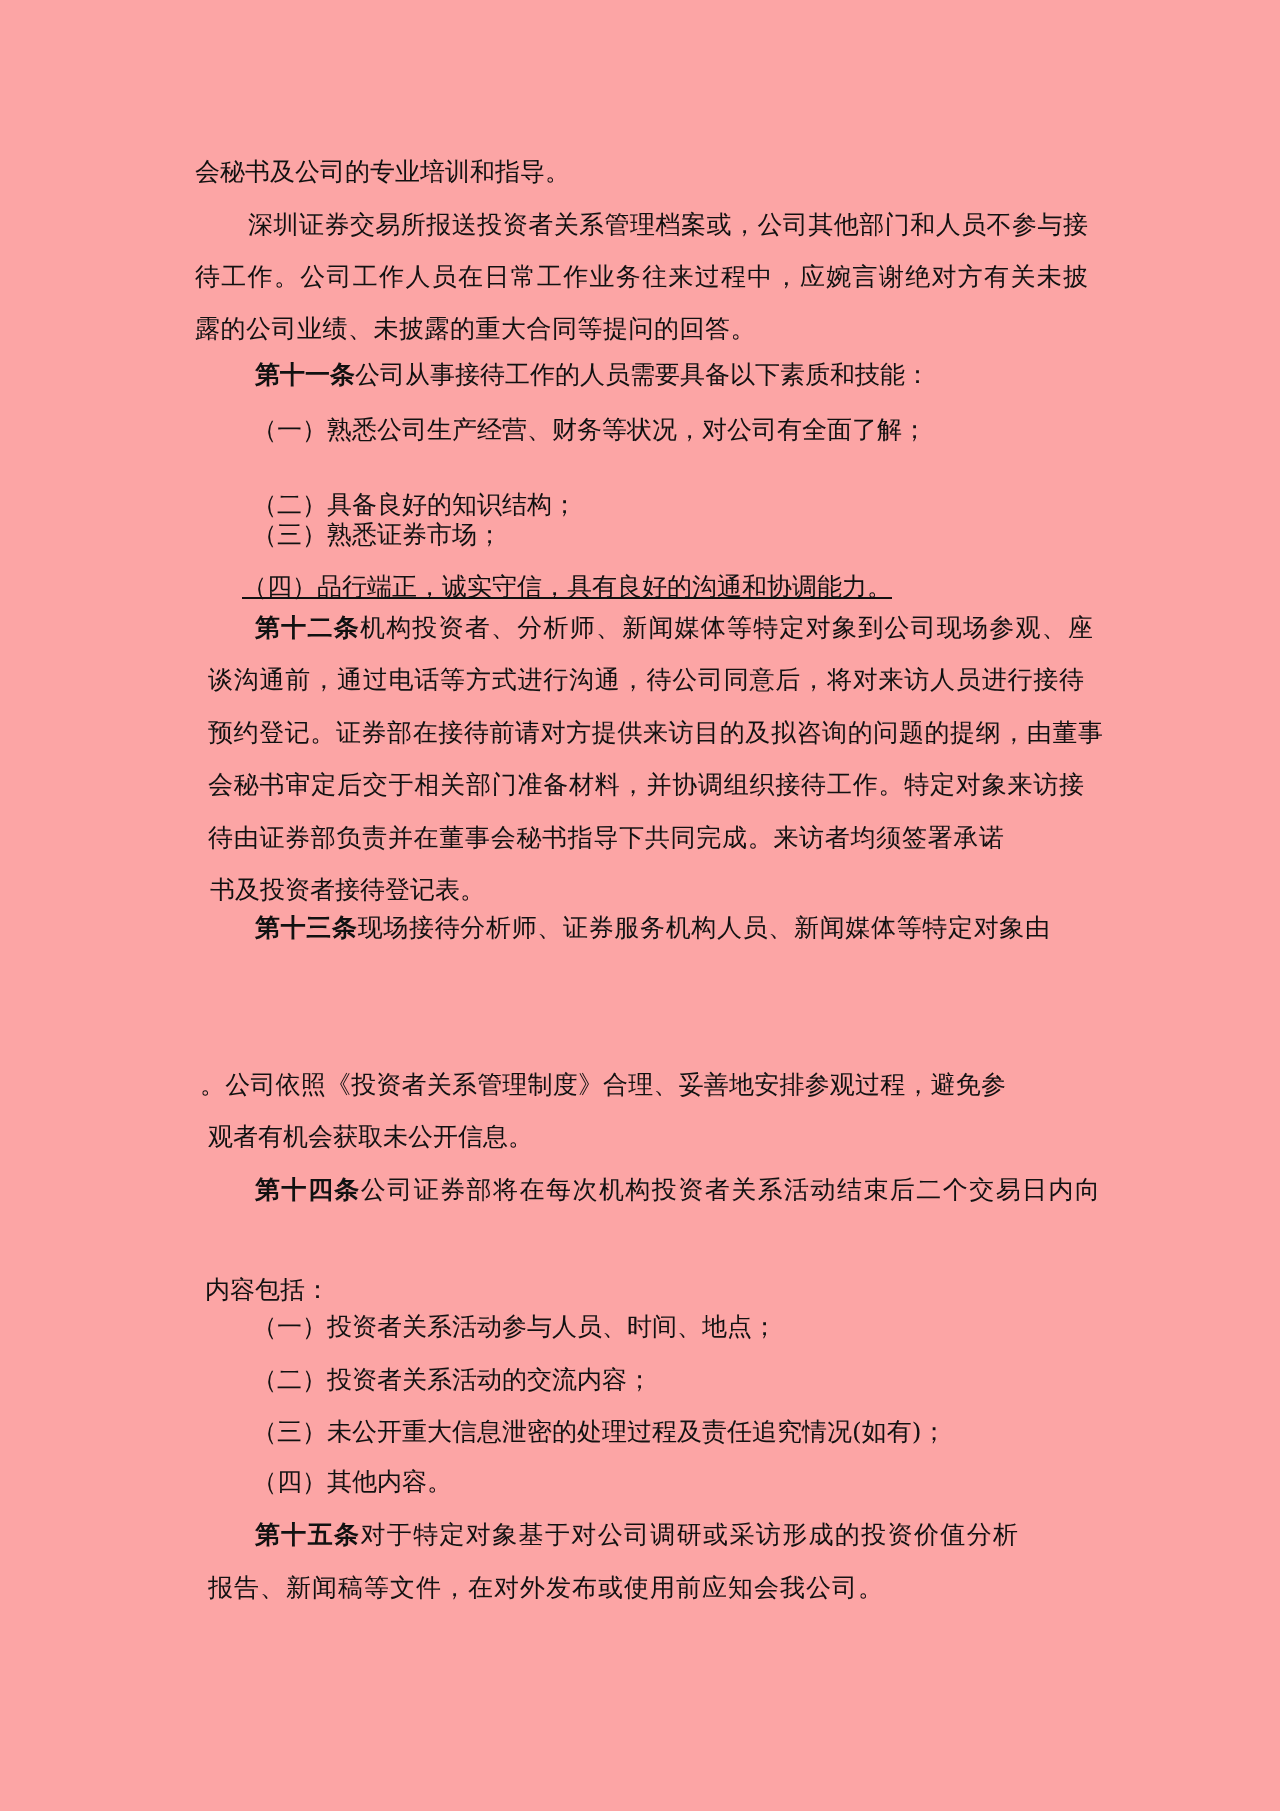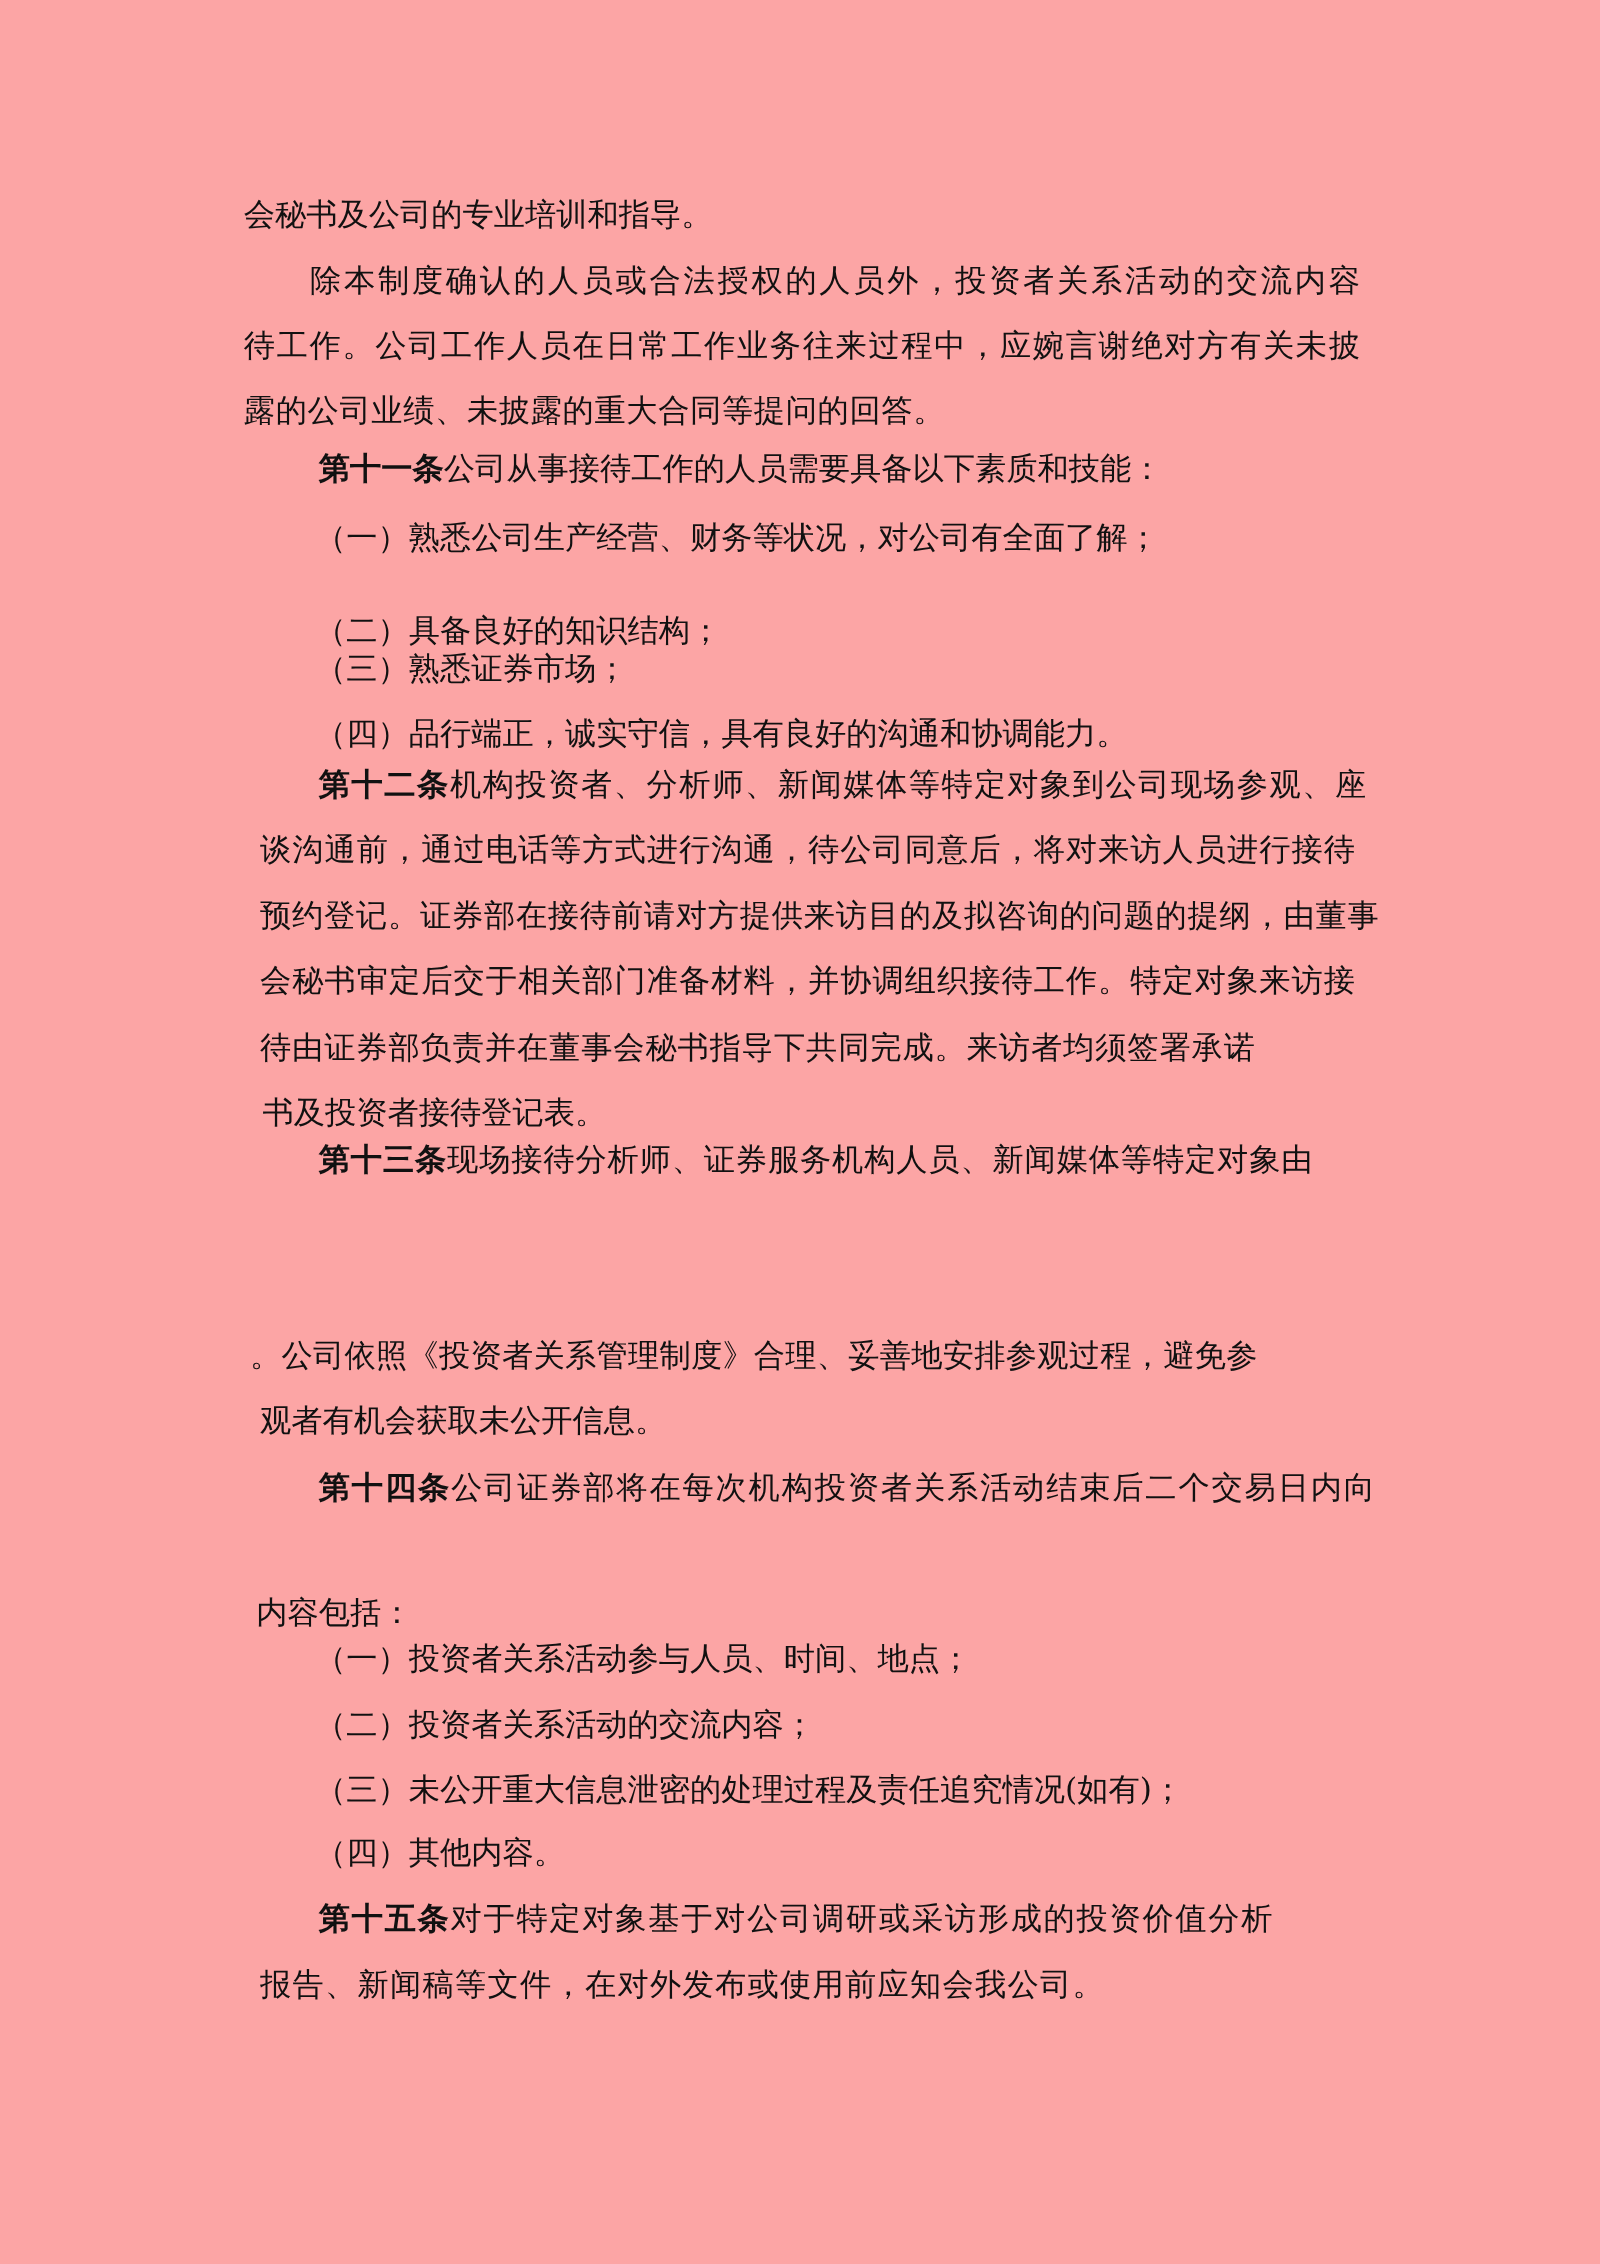--- a/index.html
+++ b/index.html
@@ -9,31 +9,31 @@
   .ln { position: absolute; font-size: 25px; line-height: 30px; white-space: nowrap; }
   .full { text-align: justify; text-align-last: justify; }
   .art { font-weight: bold; font-family: "DejaVu Sans", "Liberation Sans", sans-serif; }
 </style>
 </head>
 <body>
 
 <div class="page">
 
   <div class="ln" style="left:195px;top:157px;">会秘书及公司的专业培训和指导。</div>
-  <div class="ln full" style="left:248px;top:210px;width:840px;">除本制度确认的人员或合法授权的人员外，投资者关系活动的交流内容</div>
+  <div class="ln full" style="left:248px;top:210px;width:840px;">深圳证券交易所报送投资者关系管理档案或，公司其他部门和人员不参与接</div>
   <div class="ln full" style="left:195px;top:262px;width:893px;">待工作。公司工作人员在日常工作业务往来过程中，应婉言谢绝对方有关未披</div>
   <div class="ln" style="left:195px;top:314px;letter-spacing:0.5px;">露的公司业绩、未披露的重大合同等提问的回答。</div>
 
   <div class="ln" style="left:255px;top:360px;">
     <span class="art">第十一条</span><span>公司从事接待工作的人员需要具备以下素质和技能：</span>
   </div>
   <div class="ln" style="left:252px;top:415px;">（一）熟悉公司生产经营、财务等状况，对公司有全面了解；</div>
   <div class="ln" style="left:252px;top:490px;">（二）具备良好的知识结构；</div>
   <div class="ln" style="left:252px;top:520px;">（三）熟悉证券市场；</div>
-  <div class="ln" style="left:252px;top:572px;">（四）品行端正，诚实守信，具有良好的沟通和协调能力。</div>
+  <div class="ln" style="left:242px;top:572px;text-decoration:underline;">（四）品行端正，诚实守信，具有良好的沟通和协调能力。</div>
 
   <div class="ln full" style="left:255px;top:613px;width:838px;">
     <span class="art">第十二条</span><span>机构投资者、分析师、新闻媒体等特定对象到公司现场参观、座</span>
   </div>
   <div class="ln full" style="left:208px;top:665px;width:876px;">谈沟通前，通过电话等方式进行沟通，待公司同意后，将对来访人员进行接待</div>
   <div class="ln full" style="left:208px;top:718px;width:895px;">预约登记。证券部在接待前请对方提供来访目的及拟咨询的问题的提纲，由董事</div>
   <div class="ln full" style="left:208px;top:770px;width:876px;">会秘书审定后交于相关部门准备材料，并协调组织接待工作。特定对象来访接</div>
   <div class="ln full" style="left:208px;top:823px;width:796px;">待由证券部负责并在董事会秘书指导下共同完成。来访者均须签署承诺</div>
   <div class="ln" style="left:210px;top:875px;">书及投资者接待登记表。</div>
 

